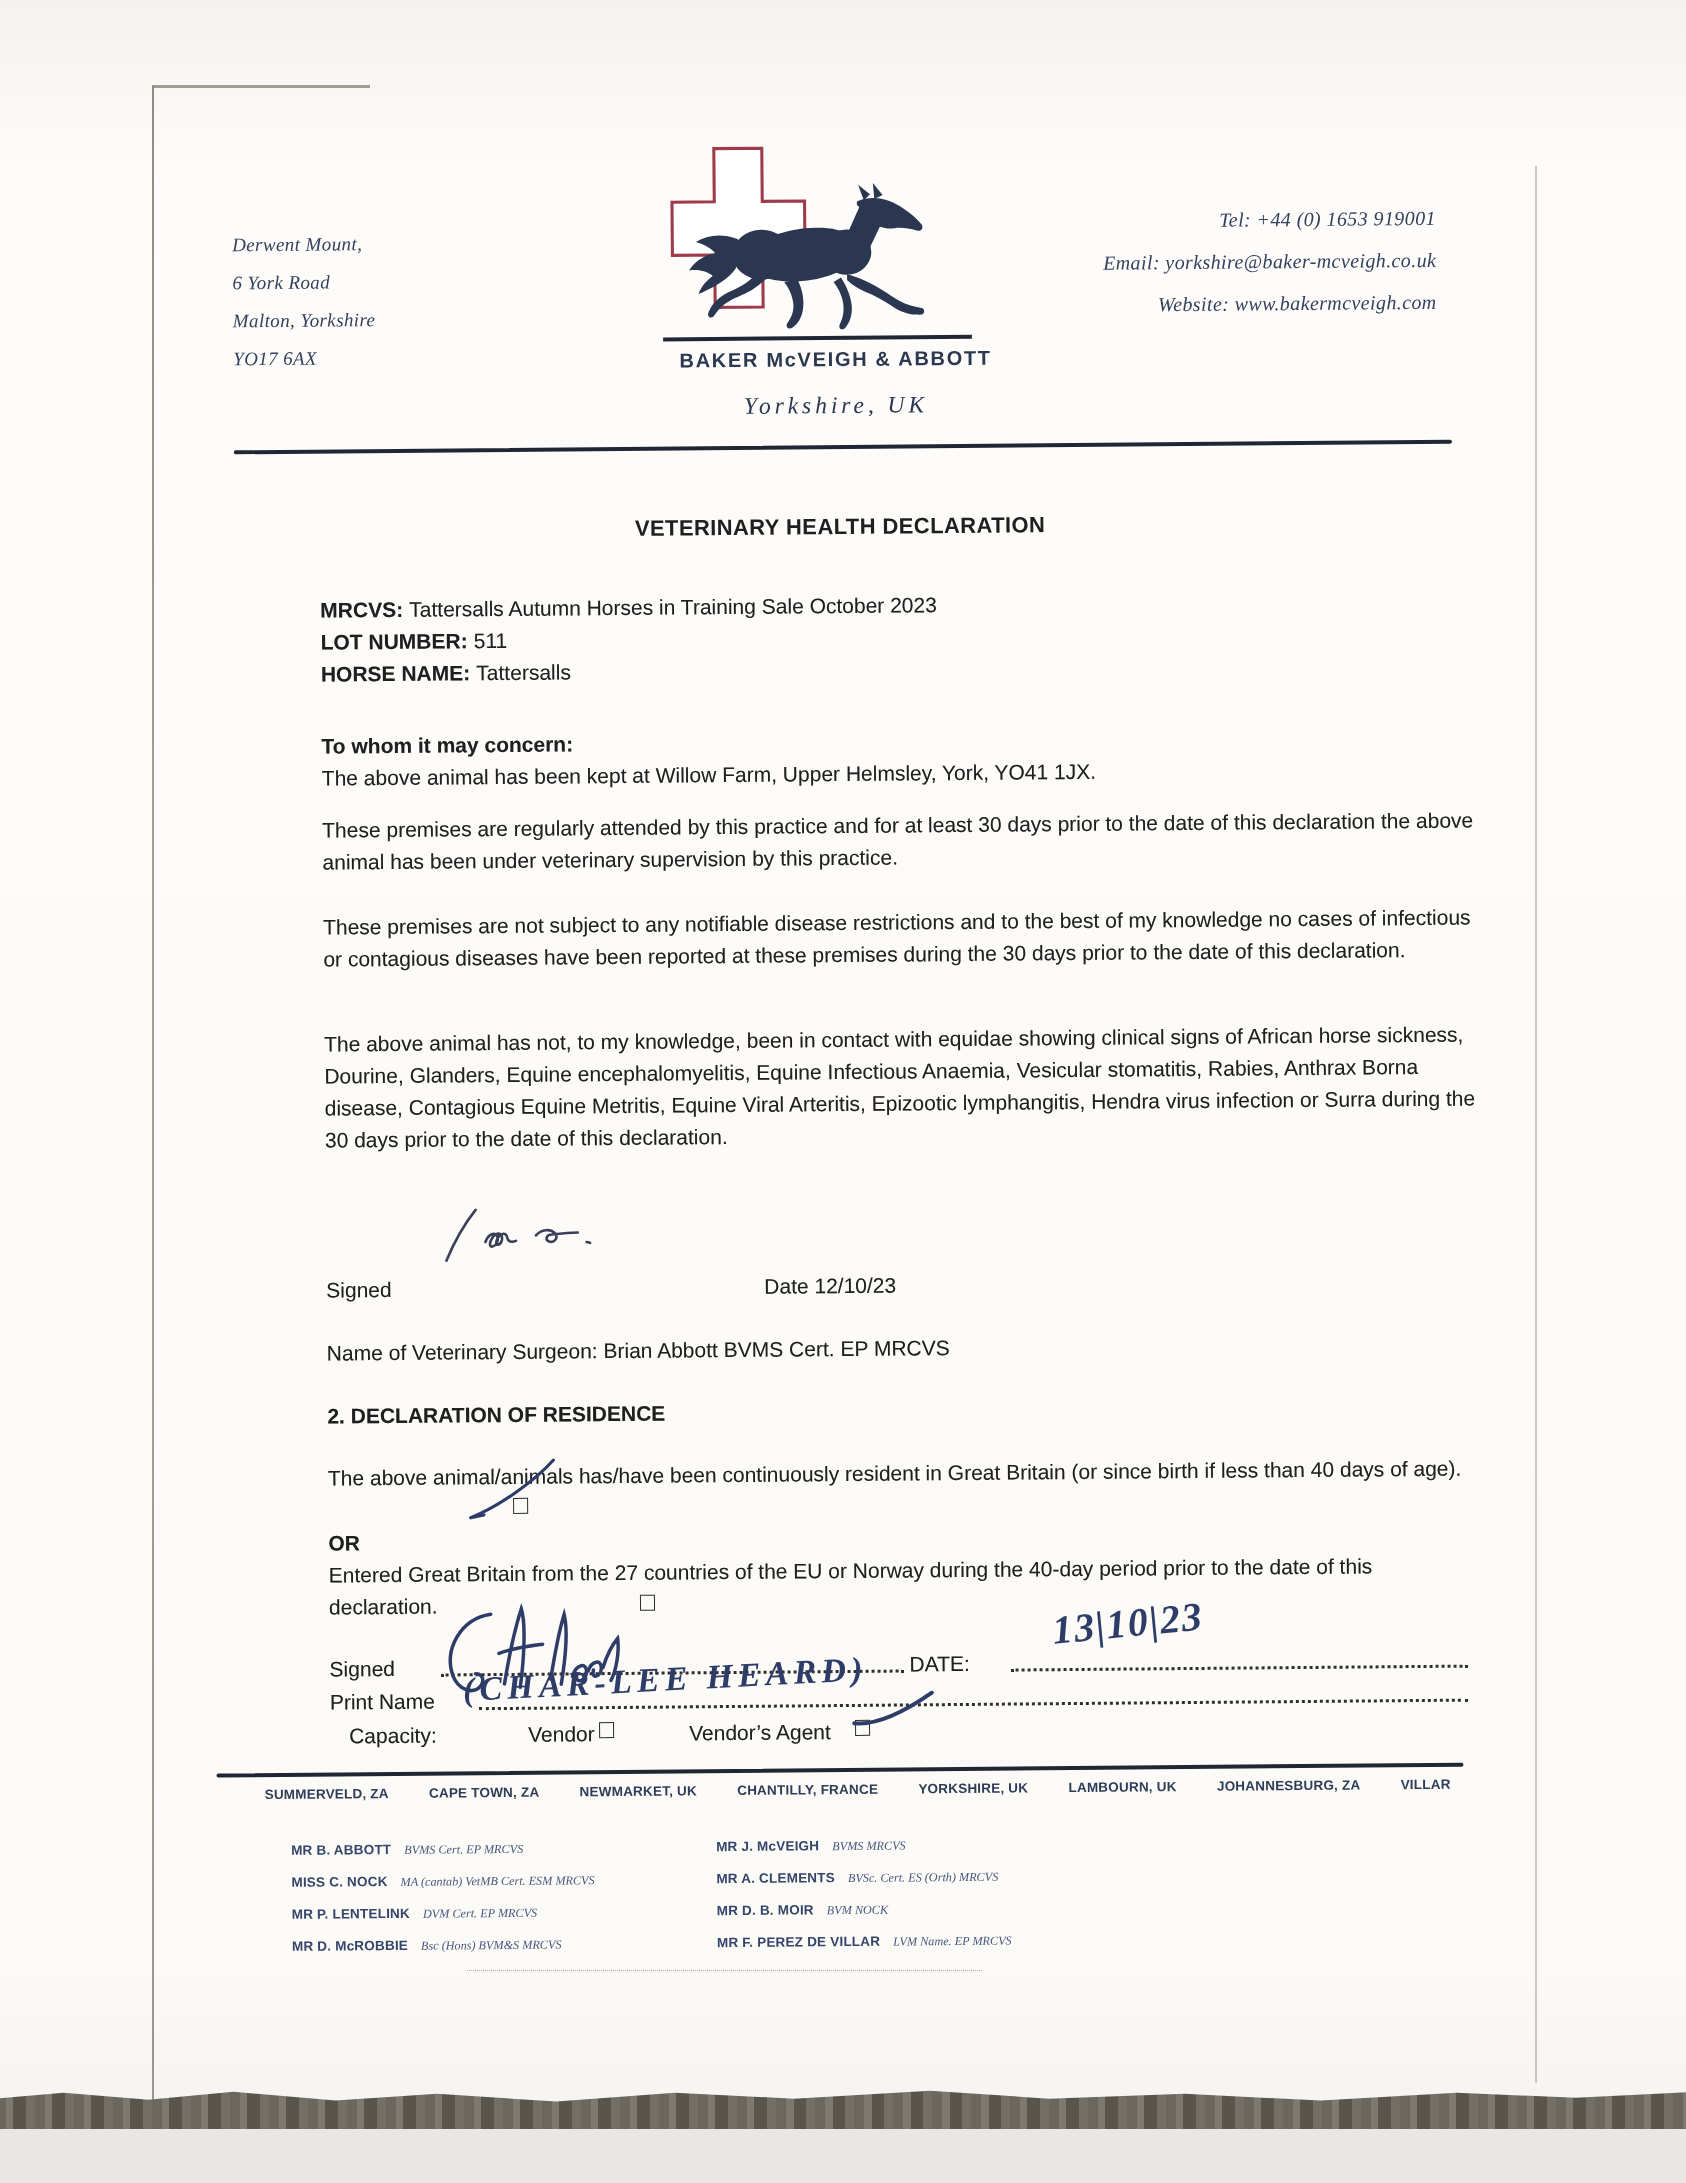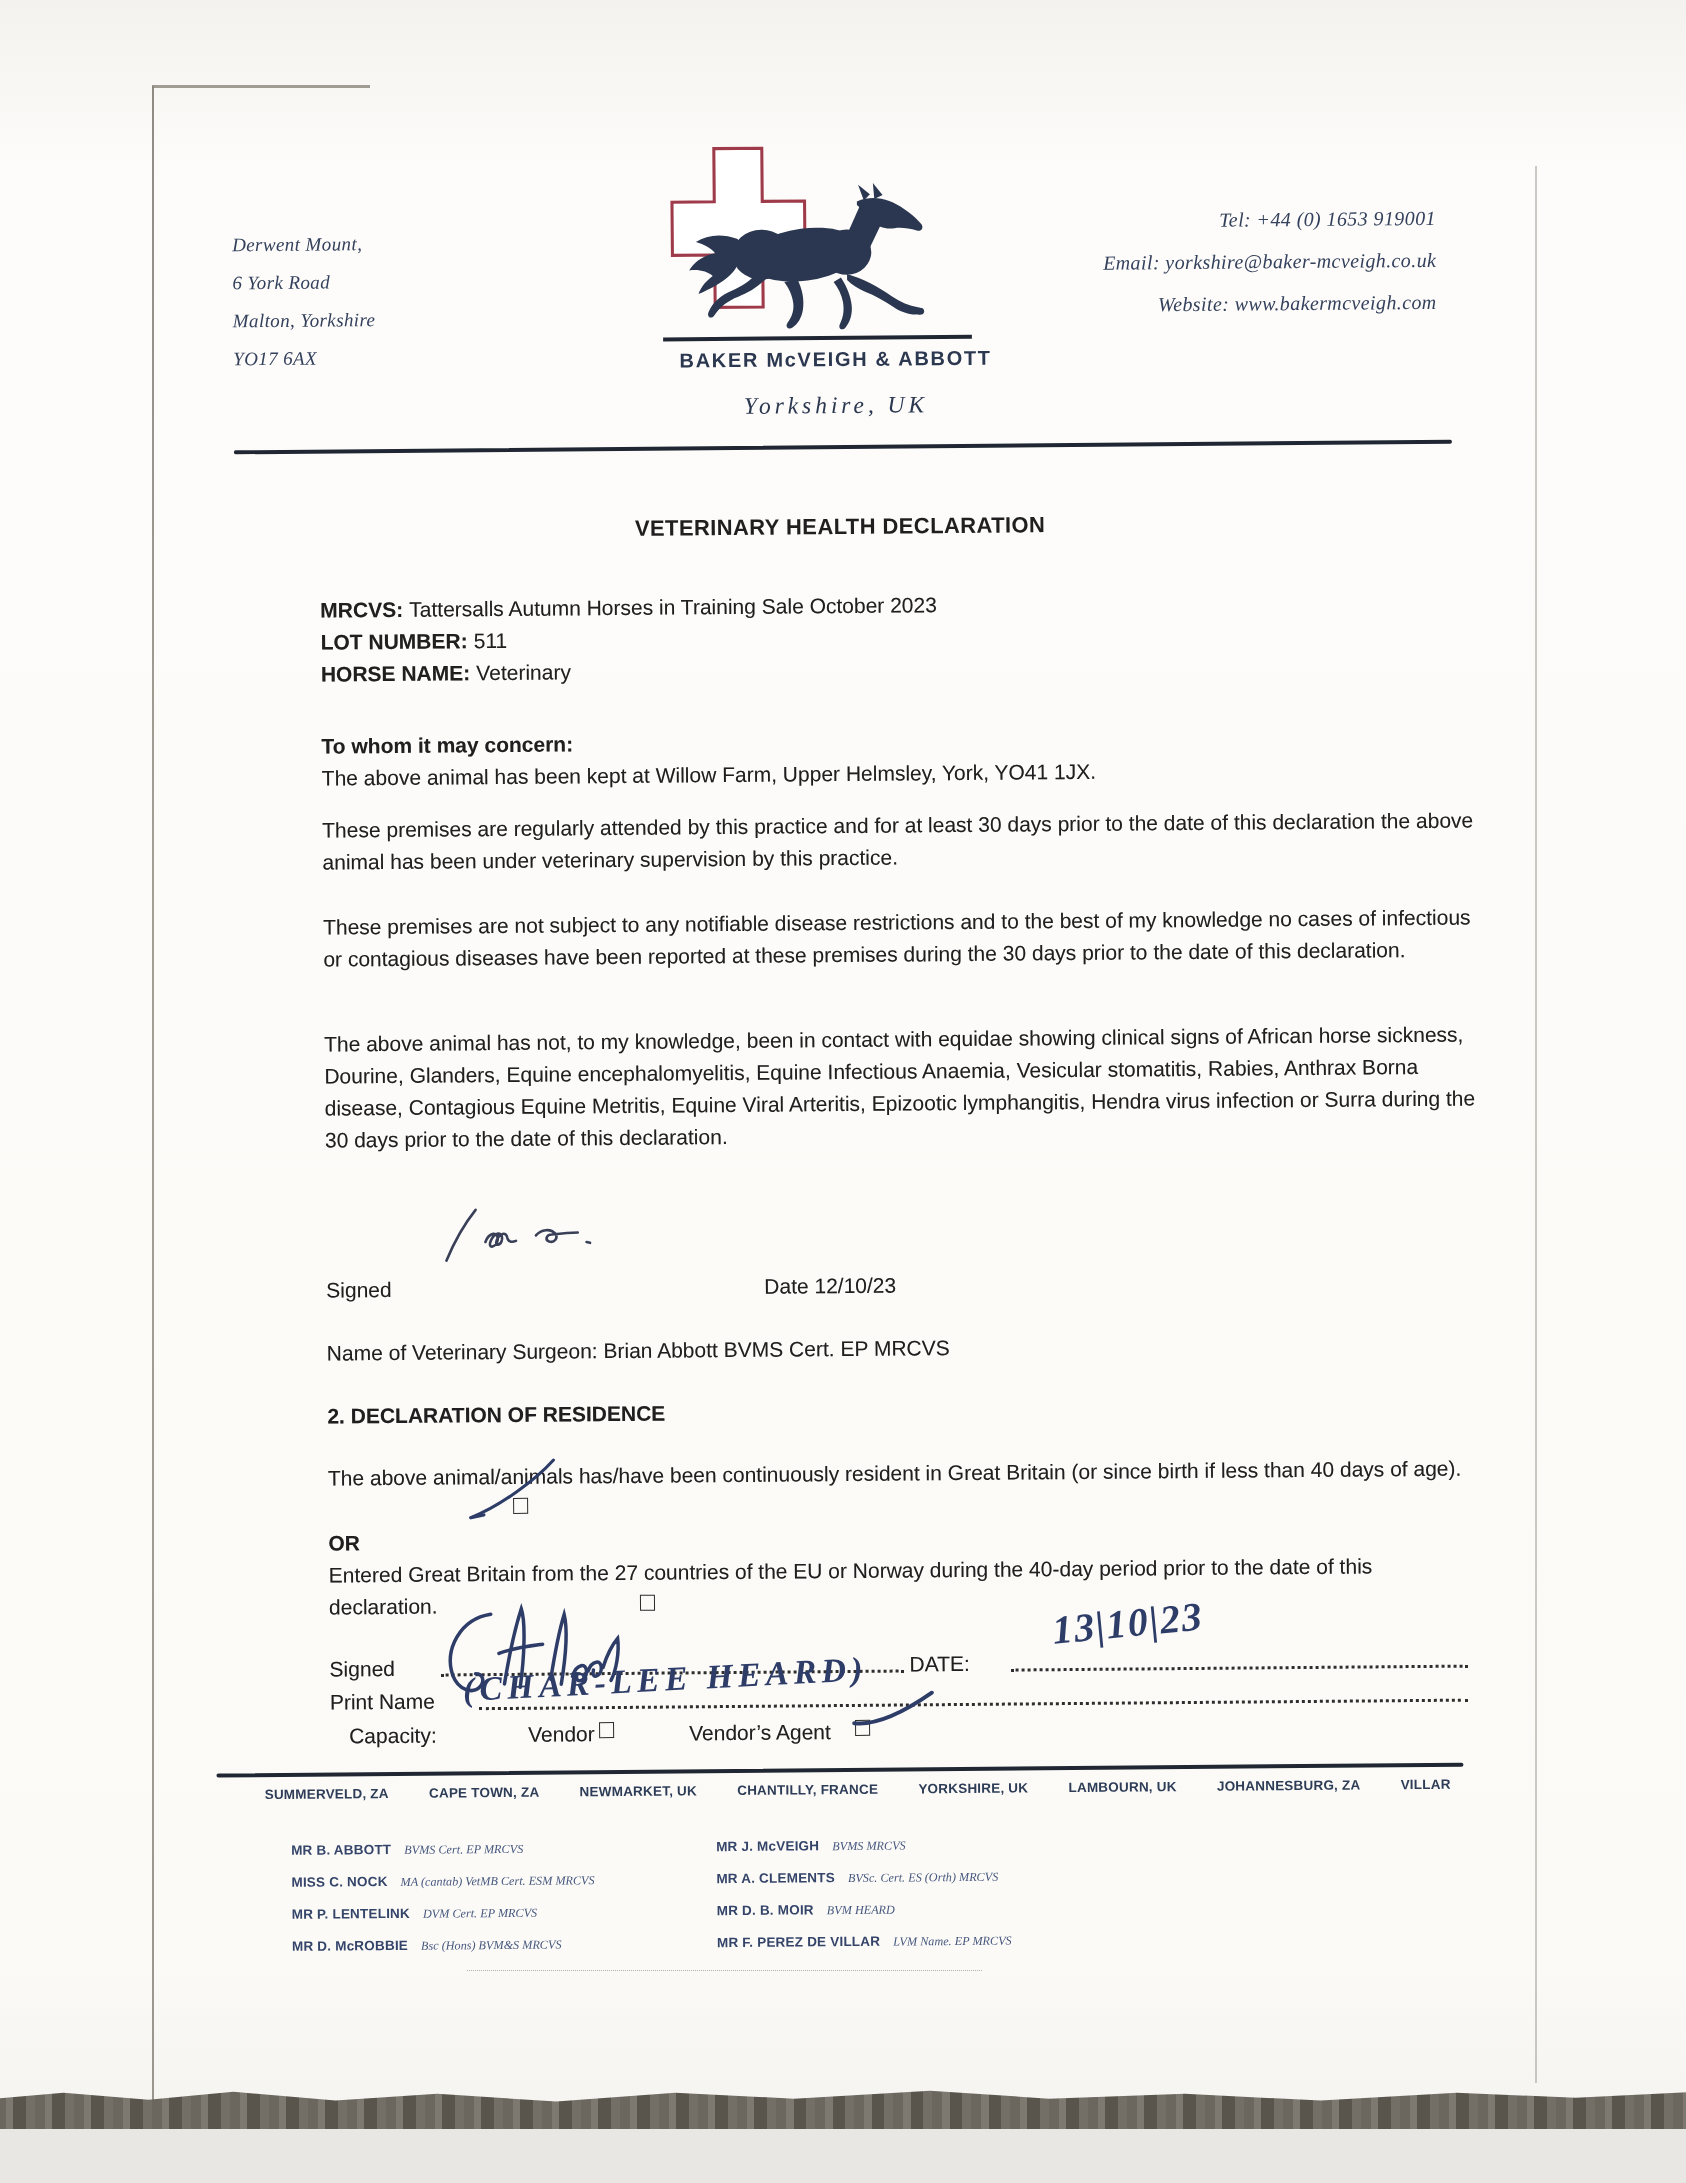--- a/index.html
+++ b/index.html
@@ -103,21 +103,21 @@
   <div class="abs doc-title">VETERINARY HEALTH DECLARATION</div>
 
   <div class="abs txt para" style="top:590px;">
     <div>
       <span class="b label-gap">MRCVS:</span><span>Tattersalls Autumn Horses in Training Sale October 2023</span>
     </div>
     <div>
       <span class="b label-gap">LOT NUMBER:</span><span>511</span>
     </div>
     <div>
-      <span class="b label-gap">HORSE NAME:</span><span>Veterinary</span>
+      <span class="b label-gap">HORSE NAME:</span><span>Tattersalls</span>
     </div>
   </div>
 
   <div class="abs txt para b" style="top:726px;">To whom it may concern:</div>
   <div class="abs txt para" style="top:758px;">The above animal has been kept at Willow Farm, Upper Helmsley, York, YO41 1JX.</div>
   <div class="abs txt para" style="top:810px;">These premises are regularly attended by this practice and for at least 30 days prior to the date of this declaration the above animal has been under veterinary supervision by this practice.</div>
   <div class="abs txt para" style="top:907px;">These premises are not subject to any notifiable disease restrictions and to the best of my knowledge no cases of infectious or contagious diseases have been reported at these premises during the 30 days prior to the date of this declaration.</div>
   <div class="abs txt para" style="top:1024px;">The above animal has not, to my knowledge, been in contact with equidae showing clinical signs of African horse sickness, Dourine, Glanders, Equine encephalomyelitis, Equine Infectious Anaemia, Vesicular stomatitis, Rabies, Anthrax Borna disease, Contagious Equine Metritis, Equine Viral Arteritis, Epizootic lymphangitis, Hendra virus infection or Surra during the 30 days prior to the date of this declaration.</div>
 
   <svg class="abs" style="left:430px;top:1204px;" width="175" height="61" viewBox="0 0 400 140" fill="none" stroke="#3a4058" stroke-width="6" stroke-linecap="round">
@@ -200,21 +200,21 @@
   </div>
 
   <div class="abs vet-col" style="left:708px;top:1838px;">
     <div class="vet-row">
       <span class="vet-name">MR J. McVEIGH</span><span class="vet-quals">BVMS MRCVS</span>
     </div>
     <div class="vet-row">
       <span class="vet-name">MR A. CLEMENTS</span><span class="vet-quals">BVSc. Cert. ES (Orth) MRCVS</span>
     </div>
     <div class="vet-row">
-      <span class="vet-name">MR D. B. MOIR</span><span class="vet-quals">BVM HEARD</span>
+      <span class="vet-name">MR D. B. MOIR</span><span class="vet-quals">BVM NOCK</span>
     </div>
     <div class="vet-row">
       <span class="vet-name">MR F. PEREZ DE VILLAR</span><span class="vet-quals">LVM Name. EP MRCVS</span>
     </div>
   </div>
 
 </div>
 
 
 </body></html>

